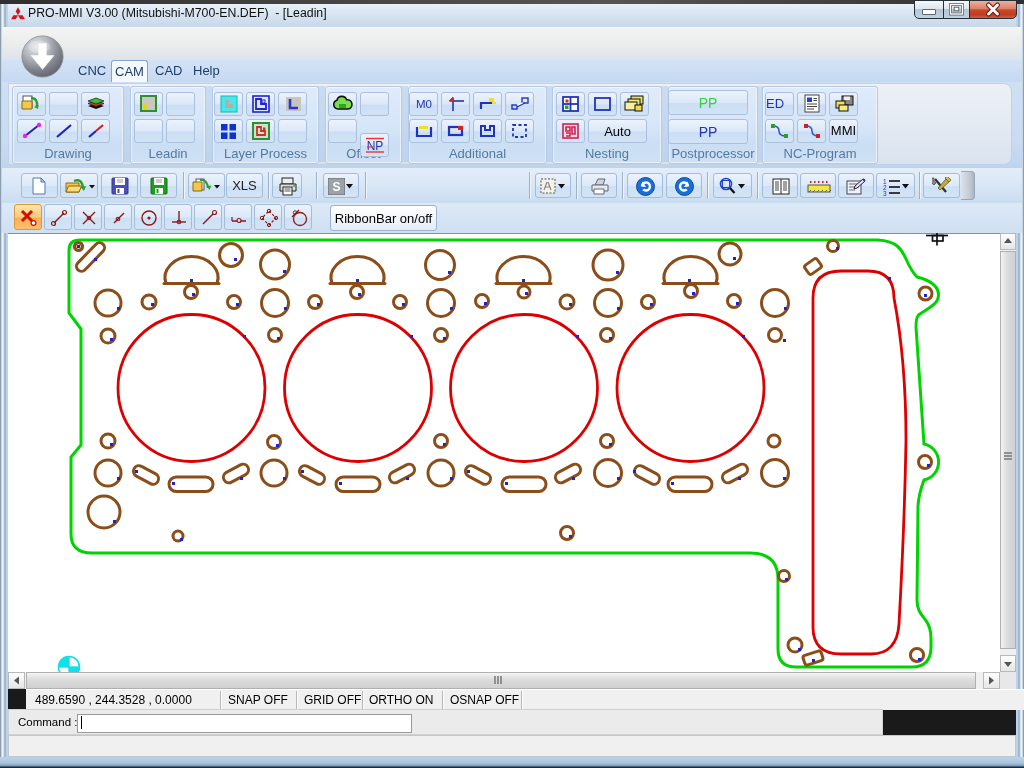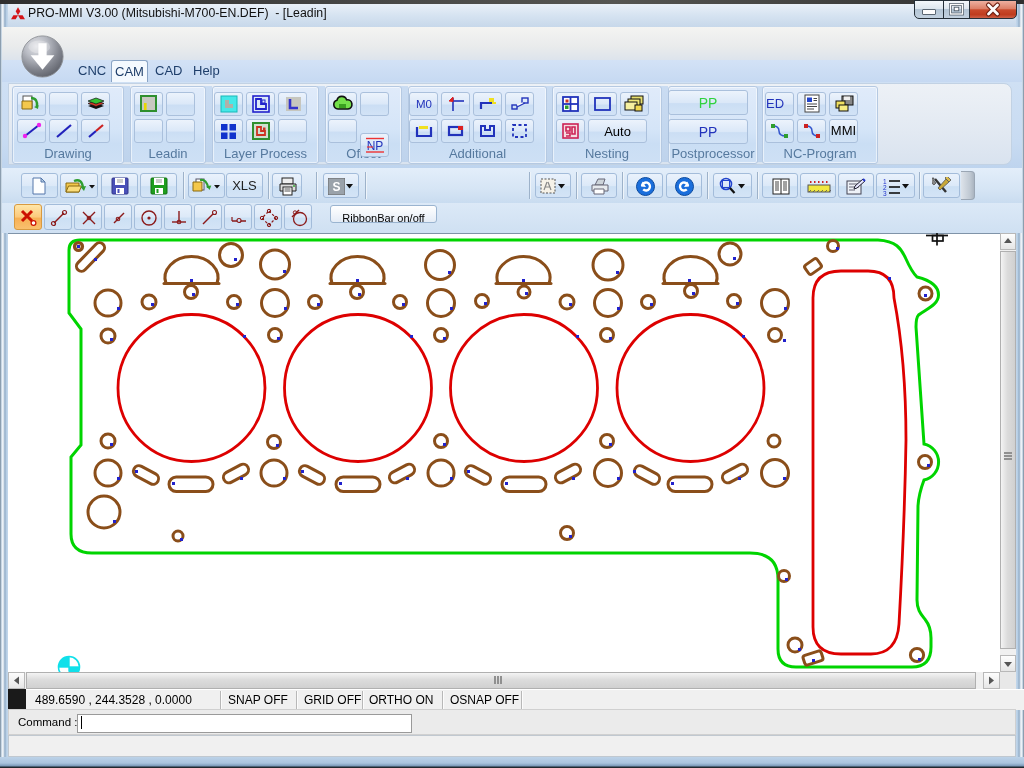--- a/index.html
+++ b/index.html
@@ -35,21 +35,21 @@
 #tbar1{left:2px;top:168px;width:1020px;height:35px;background:linear-gradient(#e3eefa,#d6e5f5 60%,#c9dcf0);}
 #tbar2{left:2px;top:203px;width:1020px;height:30px;background:linear-gradient(#dce9f7,#cfe0f2);}
 .tbtn{position:absolute;background:linear-gradient(#eaf2fc,#dce9f8 50%,#cce0f4 55%,#d4e4f6);border:1px solid #a3bcda;border-radius:3px;box-sizing:border-box;}
 .tsep{position:absolute;width:1px;background:#9db2ca;box-shadow:1px 0 0 #eef4fa;}
 
 #canvas{left:8px;top:233px;width:992px;height:439px;background:#fff;border-top:1px solid #7f93a8;box-sizing:border-box;}
 #vscroll{left:1000px;top:233px;width:16px;height:439px;background:#f0f0f0;}
 #hscroll{left:8px;top:672px;width:992px;height:17px;background:#f0f0f0;}
 
 #statusbar{left:2px;top:689px;width:1020px;height:20px;background:#f0f0f0;border-top:1px solid #fff;font-size:12px;color:#000;margin-left:24px;}
-#cmdrow{left:8px;top:709px;width:1008px;height:26px;background:#ebebeb;border:1px solid #d0d0d0;box-sizing:border-box;}
+#cmdrow{left:8px;top:709px;width:875px;height:26px;background:#ebebeb;border:1px solid #d0d0d0;box-sizing:border-box;}
 #blankrow{left:8px;top:735px;width:1008px;height:22px;background:#f0f0f0;border:1px solid #c0c8d0;box-sizing:border-box;}
 .st{position:absolute;top:3px;}
 </style>
 </head>
 <body>
 <div id="win">
   <div id="topstrip" class="abs"></div>
   <div id="titlebar" class="abs"></div>
   <div id="leftframe" class="abs"></div>
   <div id="rightframe" class="abs"></div>
@@ -517,21 +517,21 @@
         <circle cx="10" cy="3" r="1.7" fill="none" stroke="#8b1a1a"></circle>
         <circle cx="17" cy="10" r="1.7" fill="none" stroke="#8b1a1a"></circle>
         <circle cx="10" cy="17" r="1.7" fill="none" stroke="#8b1a1a"></circle>
         <circle cx="3" cy="10" r="1.7" fill="none" stroke="#8b1a1a"></circle>
       </svg></div>
   <div class="tbtn" style="left:284px;top:204px;width:28px;height:26px;"><svg style="margin:3px 0 0 4px" width="20" height="20" viewBox="0 0 20 20">
         <circle cx="11" cy="11" r="6.5" fill="none" stroke="#8b1a1a" stroke-width="1.3"></circle>
         <line x1="3" y1="9" x2="10" y2="2" stroke="#8b1a1a" stroke-width="1.4"></line>
         <circle cx="6" cy="4.5" r="1.7" fill="none" stroke="#8b1a1a"></circle>
       </svg></div>
-  <div class="tbtn" style="left:330px;top:205px;width:107px;height:18px;background:linear-gradient(#ffffff,#f2f6fb 50%,#e4ecf6);border-color:#9ab4d0;text-align:center;font-size:11px;line-height:25px;color:#000;">RibbonBar on/off</div>
+  <div class="tbtn" style="left:330px;top:205px;width:107px;height:26px;background:linear-gradient(#ffffff,#f2f6fb 50%,#e4ecf6);border-color:#9ab4d0;text-align:center;font-size:13px;line-height:25px;color:#000;">RibbonBar on/off</div>
   <div id="canvas" class="abs"></div>
   <svg id="gasket" class="abs" style="left:8px;top:233px;" width="992" height="439" viewBox="8 233 992 439">
     <g fill="none" stroke="#00d400" stroke-width="3">
       <path d="M80 240 H878 C896 241 901 248 906 259 C910 268 912 272 917 277 C929 280 938.5 285 938.5 295 C938.5 305 926 309 918.5 315 C916.5 317 916 321 916 327 L924 444 A18.4 18.4 0 0 1 924 480 C921 488 918.5 496 918 506 L917 600 C917 610 921 614 925.5 620 C929.5 625 931 630 931 638 V647 Q931 667 912 667 H796 Q778 667 778 649 V579 Q778 553 750 553 H92 Q71 553 71 534 V457 L81 445 V329 L69 313 V250 Q69 240 80 240 Z"></path>
     </g>
     <g fill="none" stroke="#dd0000" stroke-width="2.8">
       <circle cx="191.5" cy="388" r="73.5"></circle>
       <circle cx="358" cy="388" r="73.5"></circle>
       <circle cx="524" cy="388" r="73.5"></circle>
       <circle cx="690.5" cy="388" r="73.5"></circle>

